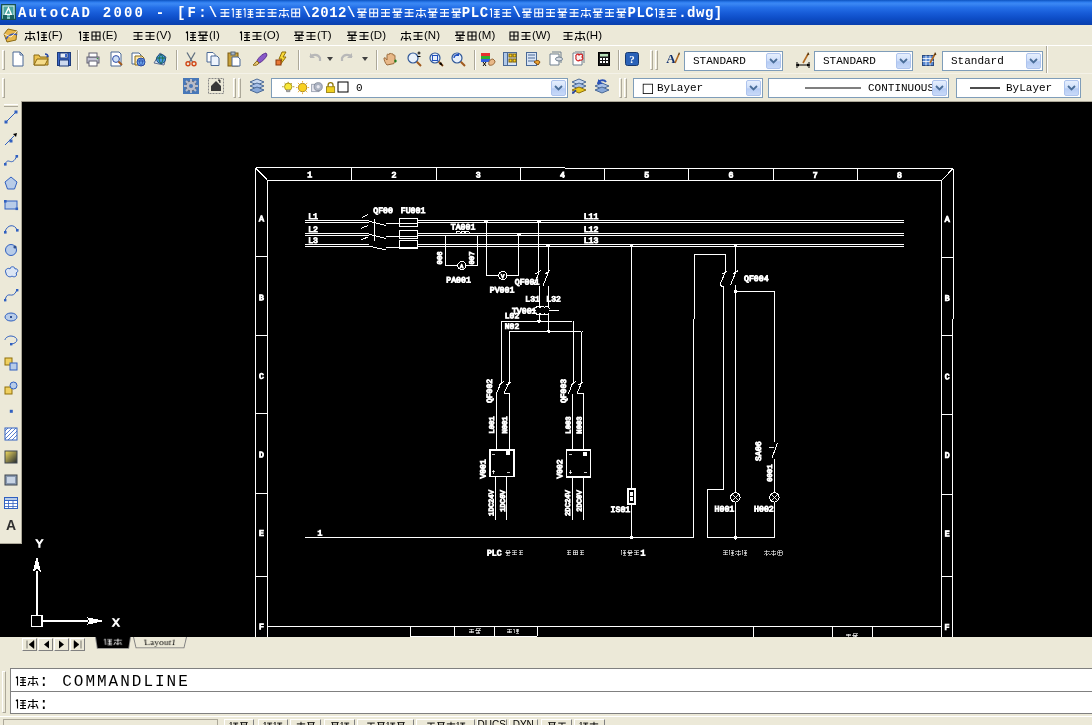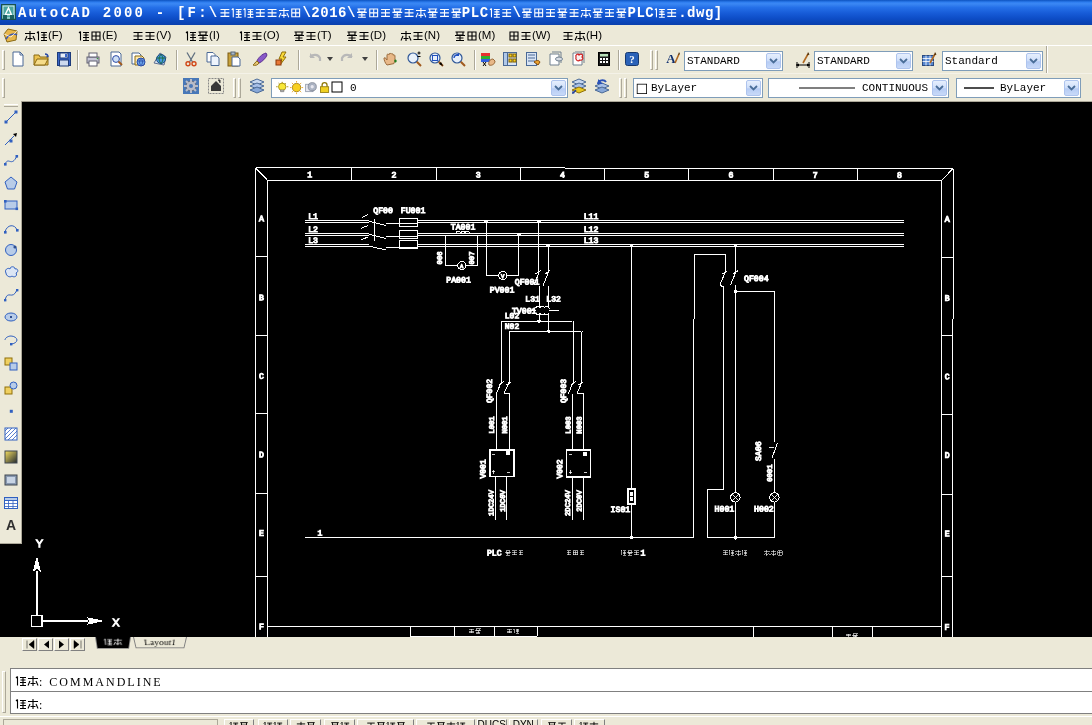--- a/index.html
+++ b/index.html
@@ -11,21 +11,21 @@
 #menubar{position:absolute;left:0;top:25px;width:1092px;height:20px;background:#ece9d8;font-size:12px}
 .mi{position:absolute;top:3px;height:15px;white-space:nowrap}
 .ml{font-family:"Liberation Sans";font-size:11.5px;position:relative;top:0px}
 #tb1{position:absolute;left:0;top:45px;width:1092px;height:28px;background:#ece9d8;border-top:1px solid #fff}
 #tb2{position:absolute;left:0;top:73px;width:1092px;height:28px;background:#ece9d8;border-top:1px solid #f4f2e8}
 .ic{position:absolute}
 .vsep{position:absolute;top:4px;width:2px;height:20px;border-left:1px solid #aca899;border-right:1px solid #fff}
 .grip{position:absolute;width:3px;height:20px;border-left:1px solid #fff;border-top:1px solid #fff;border-right:1px solid #aca899;border-bottom:1px solid #aca899;background:#ece9d8}
 .ddarr{position:absolute;width:0;height:0;border-left:3px solid transparent;border-right:3px solid transparent;border-top:4px solid #404040}
 .tbend{position:absolute;top:0px;width:2px;height:28px;border-left:1px solid #aca899;border-right:1px solid #fff}
-.combo{position:absolute;height:20px;background:#fff;border:1px solid #7f9db9;display:flex;align-items:center;padding-left:2px;font-size:11px;white-space:nowrap}
+.combo{position:absolute;height:20px;background:#fff;border:1px solid #7f9db9;display:flex;align-items:center;padding-left:8px;font-size:11px;white-space:nowrap}
 .cotx{font-family:"Liberation Mono","Liberation Sans";font-size:11px;letter-spacing:0px}
 .cobtn{position:absolute;right:1px;top:1px;bottom:1px;width:15px;border-radius:2px;
   background:linear-gradient(180deg,#e6effd 0%,#cfdffa 50%,#b6ccf4 55%,#c8d9f8 100%);
   border:1px solid #aec4ee;display:flex;align-items:center;justify-content:center}
 #drawwrap{position:absolute;left:0;top:101px;width:1092px;height:536px;background:#000;
   border-top:1px solid #aca899}
 #lefttb{position:absolute;left:0;top:101px;width:22px;height:443px;background:#ece9d8;
   border-right:1px solid #aca899;border-bottom:1px solid #aca899}
 .hgrip{position:absolute;left:4px;top:3px;width:14px;height:3px;border-top:1px solid #fff;border-bottom:1px solid #aca899}
 #tabstrip{position:absolute;left:0;top:637px;width:1092px;height:15px;background:#ece9d8;font-size:10px}
@@ -34,21 +34,21 @@
 #modeltab{position:absolute;left:95px;top:0px;width:36px;height:15px;background:#000;color:#fff;
   display:flex;align-items:center;justify-content:center;border:1px solid #808080;border-top:none;
   transform:perspective(60px) rotateX(-28deg);transform-origin:top}
 #layouttab{position:absolute;left:133px;top:0px;width:54px;height:14px;background:#ece9d8;
   display:flex;align-items:center;justify-content:center;border:1px solid #808080;border-top:none;
   transform:perspective(60px) rotateX(-28deg);transform-origin:top}
 #cmdwrap{position:absolute;left:0;top:652px;width:1092px;height:64px;background:#ece9d8}
 #cmdgrip{position:absolute;left:2px;top:19px;width:4px;height:42px;border:1px solid #fff;border-right-color:#aca899;border-bottom-color:#aca899}
 #cmdbox{position:absolute;left:10px;top:16px;width:1082px;height:46px;background:#fff;border:1px solid #808080;border-right:none;overflow:hidden}
 .cmdline{position:absolute;left:4px;white-space:nowrap}
-.cmdtx{font-family:Liberation Serif, serif;font-size:12px;letter-spacing:2px}
+.cmdtx{font-family:Liberation Mono, monospace;font-size:16px;letter-spacing:2px}
 #cmdsep{position:absolute;left:0;top:22px;width:100%;border-top:1px solid #808080}
 #statusbar{position:absolute;left:0;top:716px;width:1092px;height:9px;background:#ece9d8;border-top:1px solid #fff}
 #coordbox{position:absolute;left:3px;top:2px;width:215px;height:10px;border:1px solid #aca899;border-bottom:none;background:#ece9d8}
 .sbtn{position:absolute;top:2px;height:10px;background:#ece9d8;border:1px solid #fff;
   border-right-color:#808080;border-bottom-color:#808080;overflow:hidden;padding:0;white-space:nowrap;
   display:flex;align-items:flex-start;justify-content:center}
 .sbtn svg{display:block;margin-top:1px}
 .sbtn span{display:block;margin-top:0px;line-height:10px}
 </style></head><body>
 <div id="page">
@@ -80,21 +80,21 @@
         <rect x="9" y="11" width="4" height="4" fill="#1a5f5f"></rect>
 </svg>
       <div id="titletx"><span style="font-family:'Liberation Mono';font-weight:bold;font-size:14px;letter-spacing:2.2px">AutoCAD 2000 - [F:\</span><svg width="83" height="12" viewBox="0 0 83 12" style="color:#fff;flex:0 0 auto">
           <use href="#g0" transform="translate(0.0,0) scale(0.983)"></use>
           <use href="#g3" transform="translate(11.8,0) scale(0.983)"></use>
           <use href="#g3" transform="translate(23.6,0) scale(0.983)"></use>
           <use href="#g0" transform="translate(35.4,0) scale(0.983)"></use>
           <use href="#g0" transform="translate(47.2,0) scale(0.983)"></use>
           <use href="#g2" transform="translate(59.0,0) scale(0.983)"></use>
           <use href="#g1" transform="translate(70.8,0) scale(0.983)"></use>
-        </svg><span style="font-family:'Liberation Mono';font-weight:bold;font-size:14px;letter-spacing:0.5px">\2016\</span><svg width="106" height="12" viewBox="0 0 106 12" style="color:#fff;flex:0 0 auto">
+        </svg><span style="font-family:'Liberation Mono';font-weight:bold;font-size:14px;letter-spacing:0.5px">\2012\</span><svg width="106" height="12" viewBox="0 0 106 12" style="color:#fff;flex:0 0 auto">
           <use href="#g4" transform="translate(0.0,0) scale(0.983)"></use>
           <use href="#g1" transform="translate(11.8,0) scale(0.983)"></use>
           <use href="#g0" transform="translate(23.6,0) scale(0.983)"></use>
           <use href="#g4" transform="translate(35.4,0) scale(0.983)"></use>
           <use href="#g0" transform="translate(47.2,0) scale(0.983)"></use>
           <use href="#g2" transform="translate(59.0,0) scale(0.983)"></use>
           <use href="#g4" transform="translate(70.8,0) scale(0.983)"></use>
           <use href="#g0" transform="translate(82.6,0) scale(0.983)"></use>
           <use href="#g4" transform="translate(94.4,0) scale(0.983)"></use>
         </svg><span style="font-family:'Liberation Mono';font-weight:bold;font-size:14px;letter-spacing:0.5px">PLC</span><svg width="24" height="12" viewBox="0 0 24 12" style="color:#fff;flex:0 0 auto">

